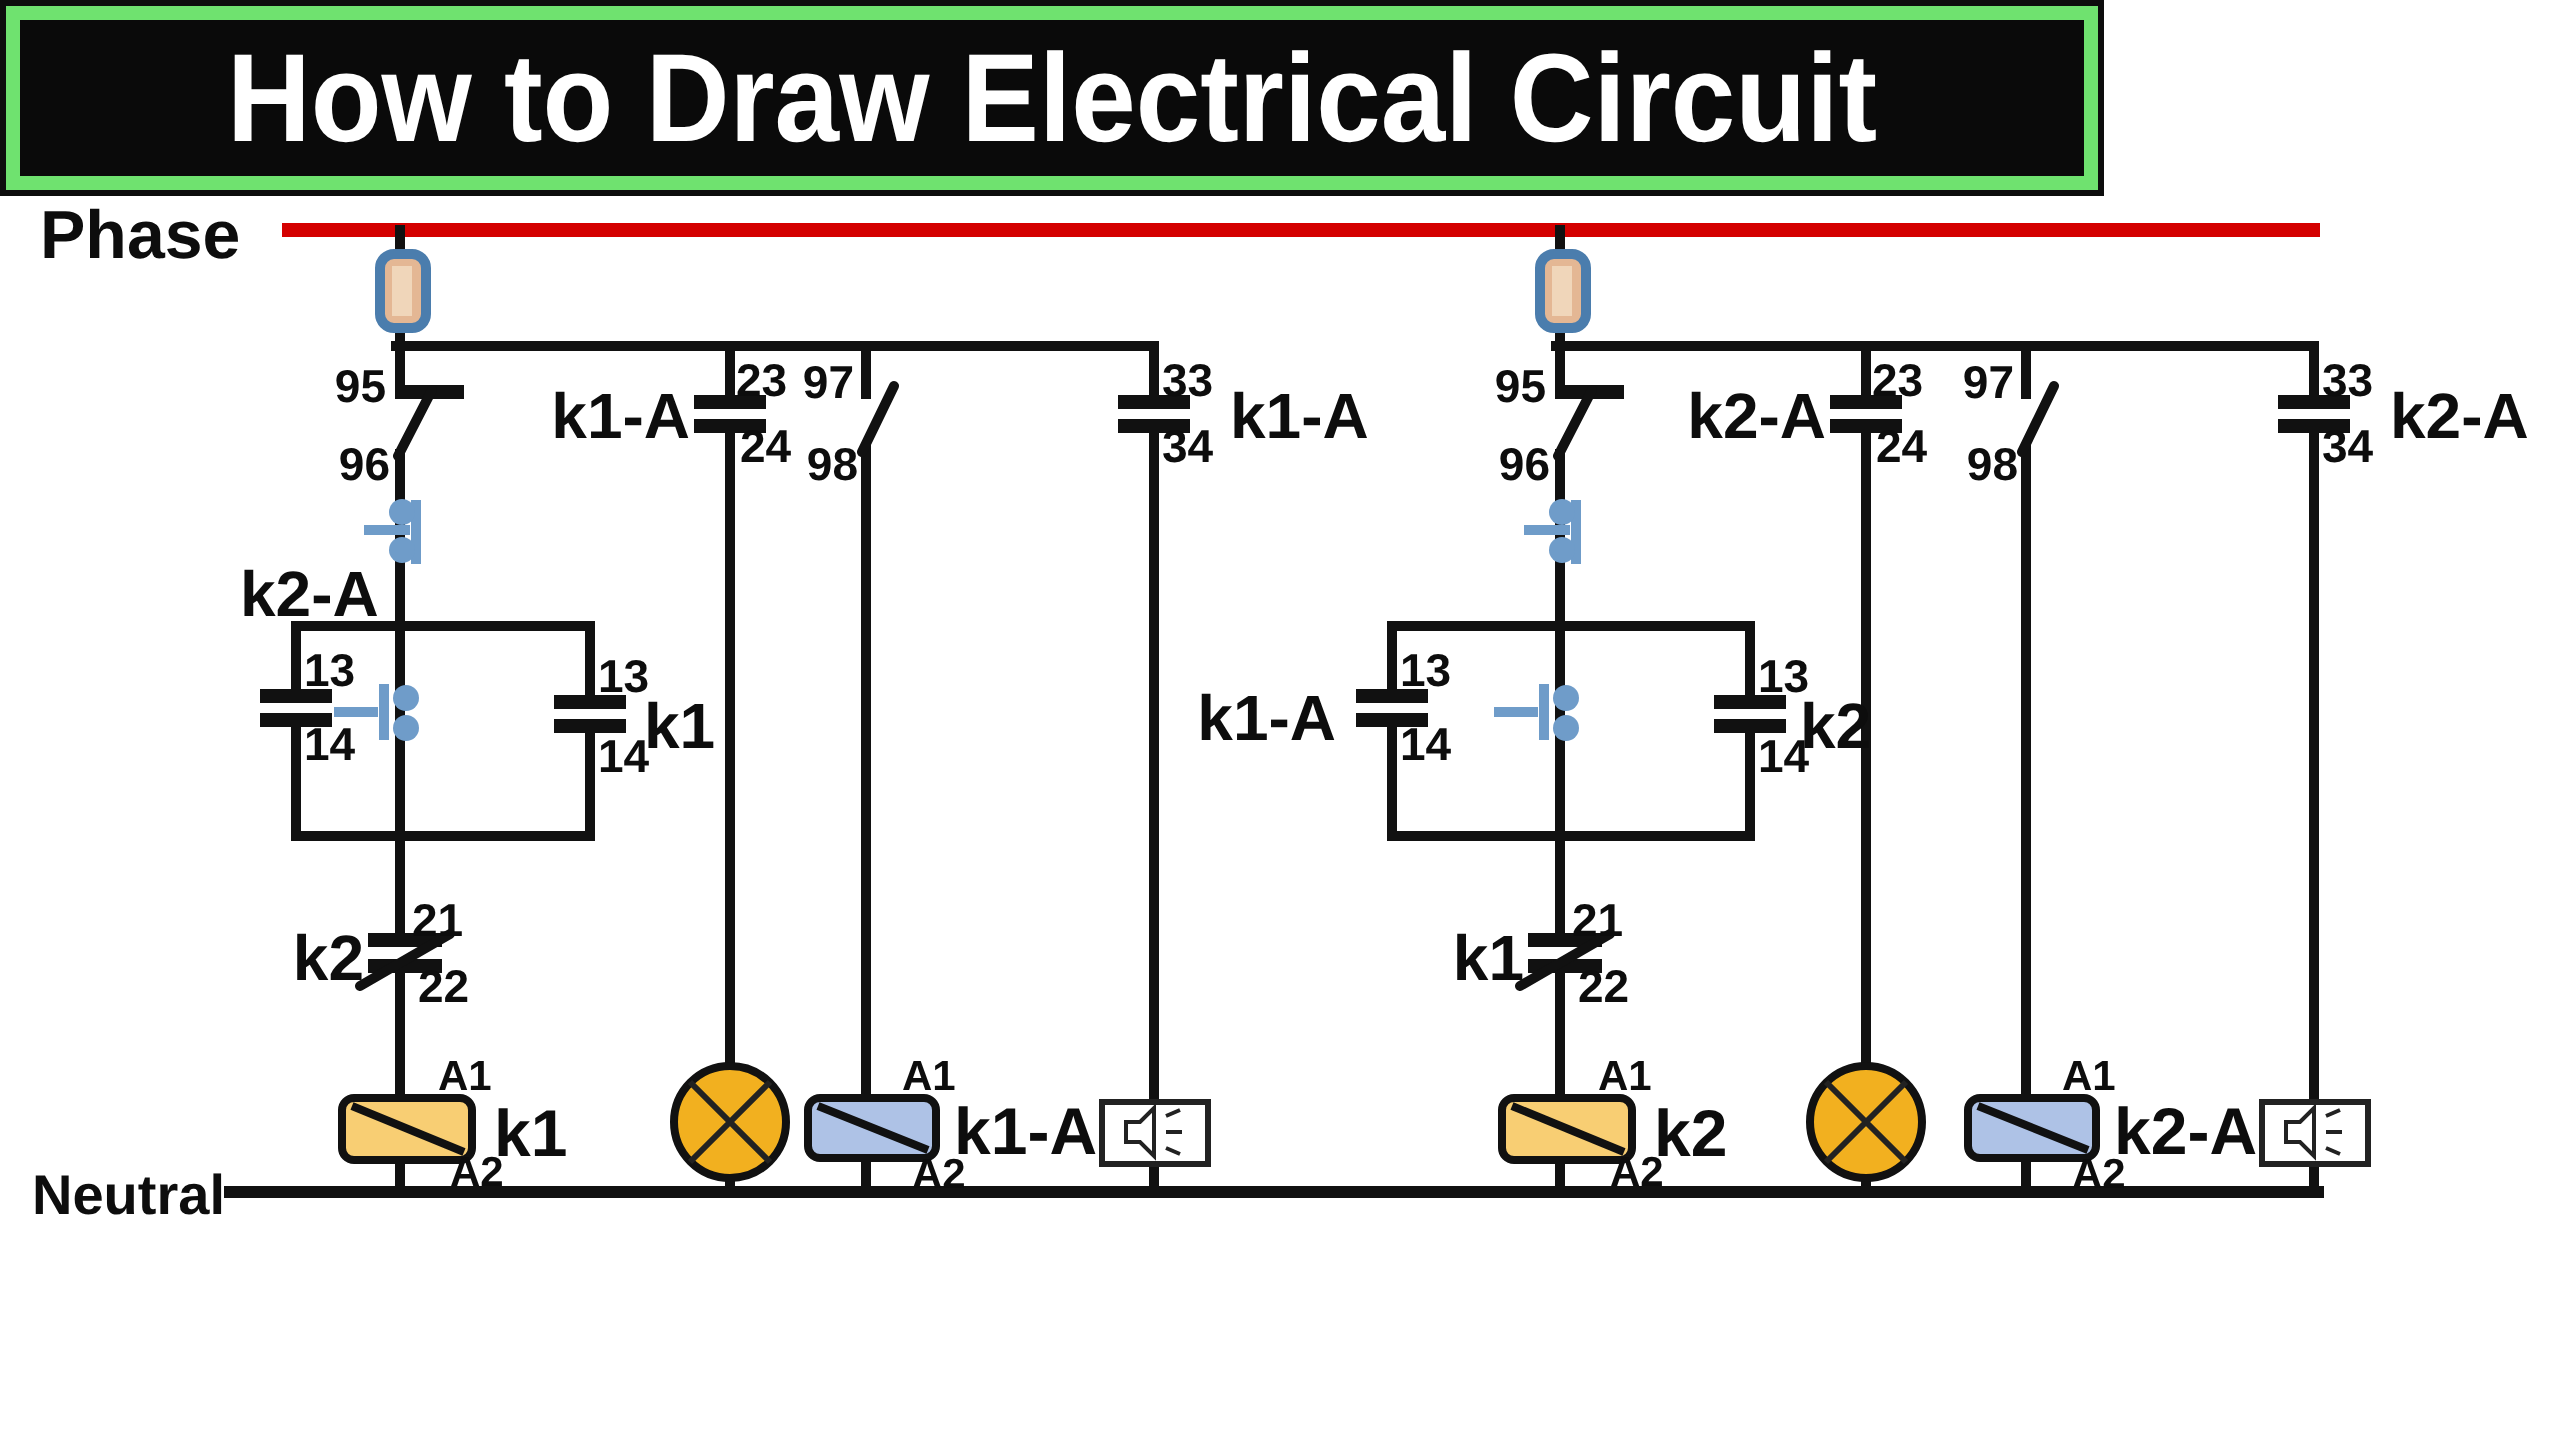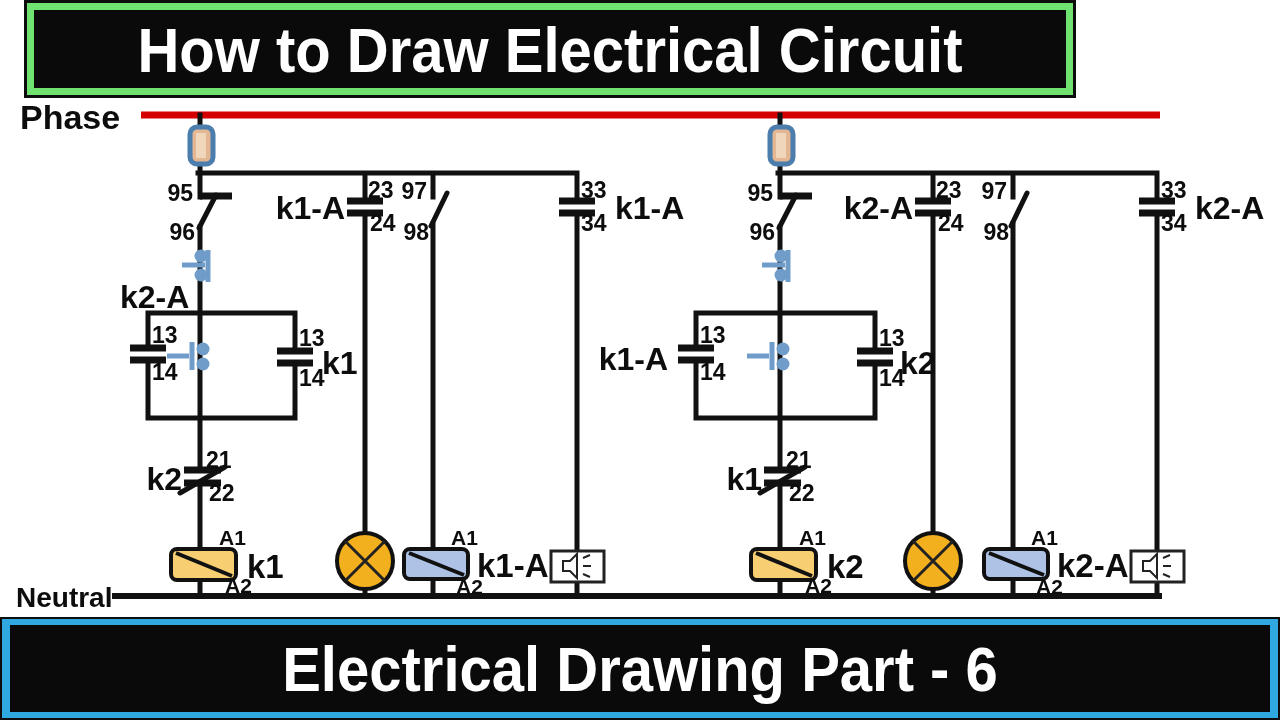--- a/index.html
+++ b/index.html
@@ -1,21 +1,21 @@
 <!DOCTYPE html>
 <html><head>
 <meta charset="utf-8">
 <style>
   html,body{margin:0;padding:0;background:#ffffff;}
   body{width:1280px;height:720px;position:relative;overflow:hidden;
        font-family:"Liberation Sans",sans-serif;}
   .stage{position:absolute;left:0;top:0;width:1280px;height:720px;}
   
   .banner-top{position:absolute;left:0;top:0;width:1052px;height:98px;
-      background:#0d0d0d;box-sizing:border-box;padding:3px;margin-left:24px;}
+      background:#0d0d0d;box-sizing:border-box;padding:3px;}
   .banner-top .green{width:100%;height:100%;background:#6fe26f;
       box-sizing:border-box;padding:7px;}
   .banner-bottom{position:absolute;left:0;top:617px;width:1280px;height:103px;
       background:#0d0d0d;box-sizing:border-box;padding:2px;}
   .banner-bottom .cyan{width:100%;height:100%;background:#2fa9e0;
       box-sizing:border-box;padding:6px 8px;}
   .banner-inner{width:100%;height:100%;background:#0a0a0a;
       display:flex;align-items:center;justify-content:center;box-sizing:border-box;}
   .banner-text{color:#ffffff;font-weight:bold;font-size:58px;
       letter-spacing:0px;white-space:nowrap;transform:scaleY(1.08);}
@@ -224,21 +224,14 @@
   </svg>
 
   <div class="banner-top">
     <div class="green">
       <div class="banner-inner">
         <span class="banner-text">How to Draw Electrical Circuit</span>
       </div>
     </div>
   </div>
 
-  <div class="banner-bottom">
-    <div class="cyan">
-      <div class="banner-inner">
-        <span class="banner-text">Electrical Drawing Part - 6</span>
-      </div>
-    </div>
-  </div>
 
 </div>
 
 </body></html>

